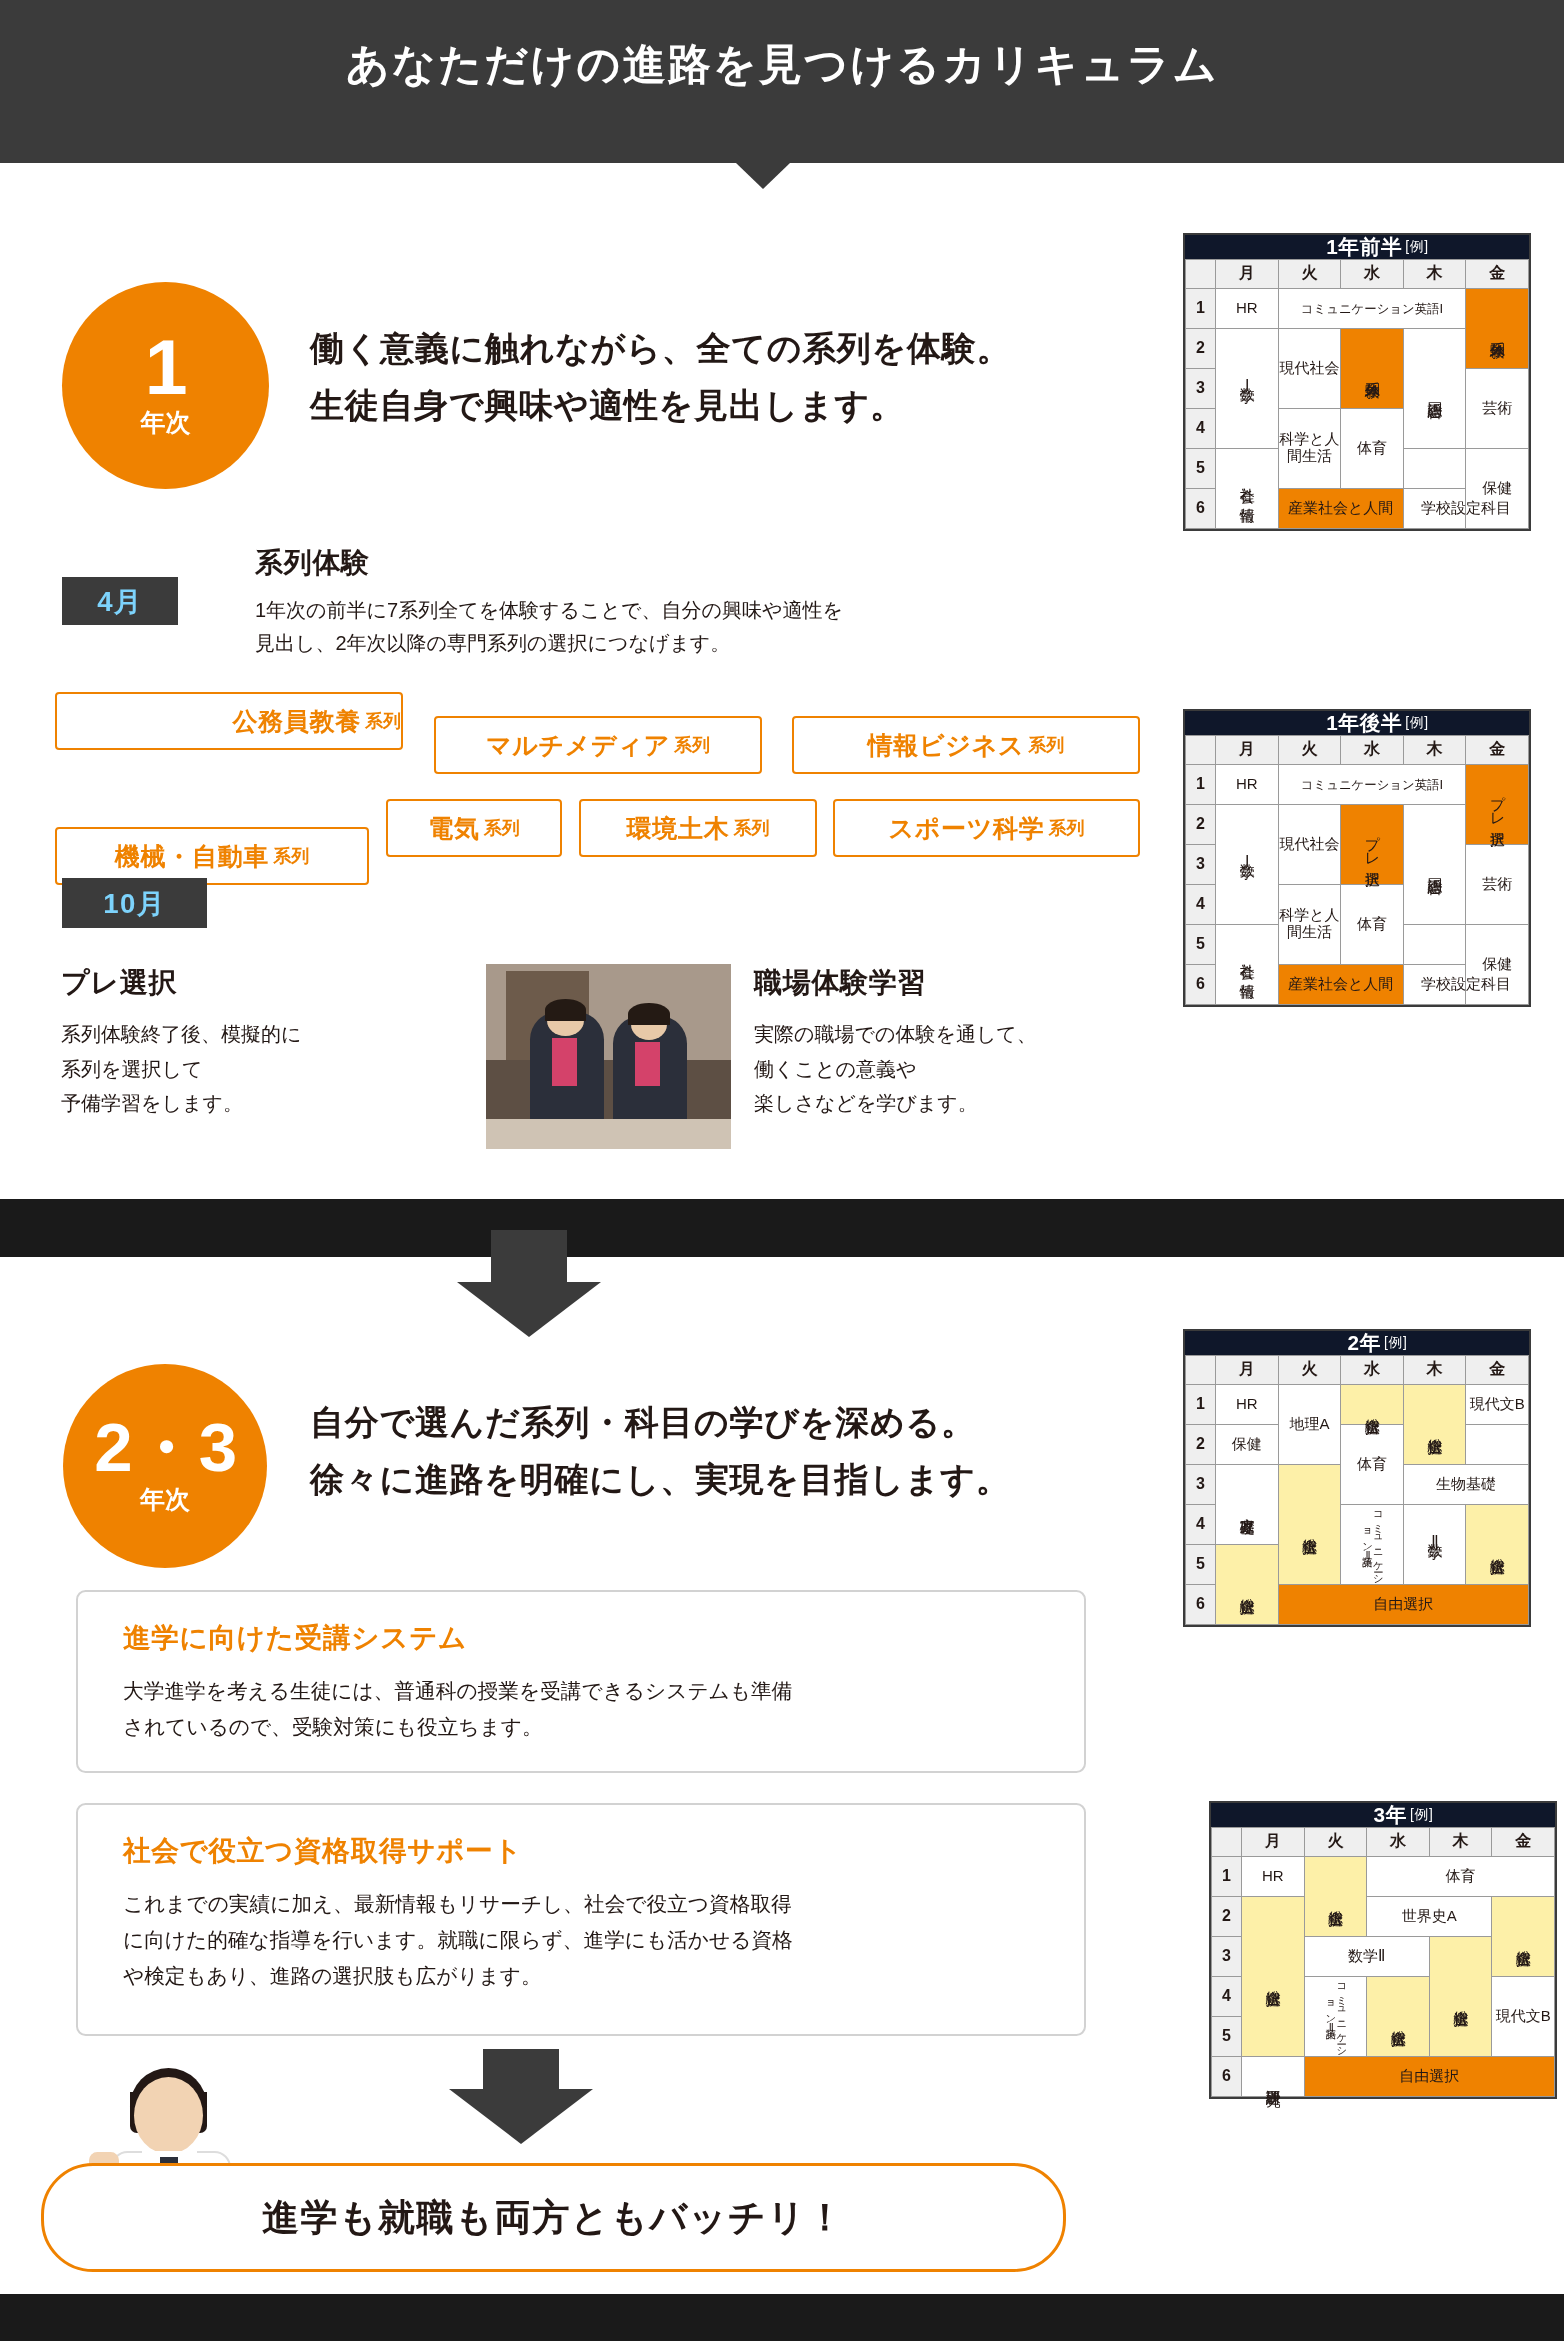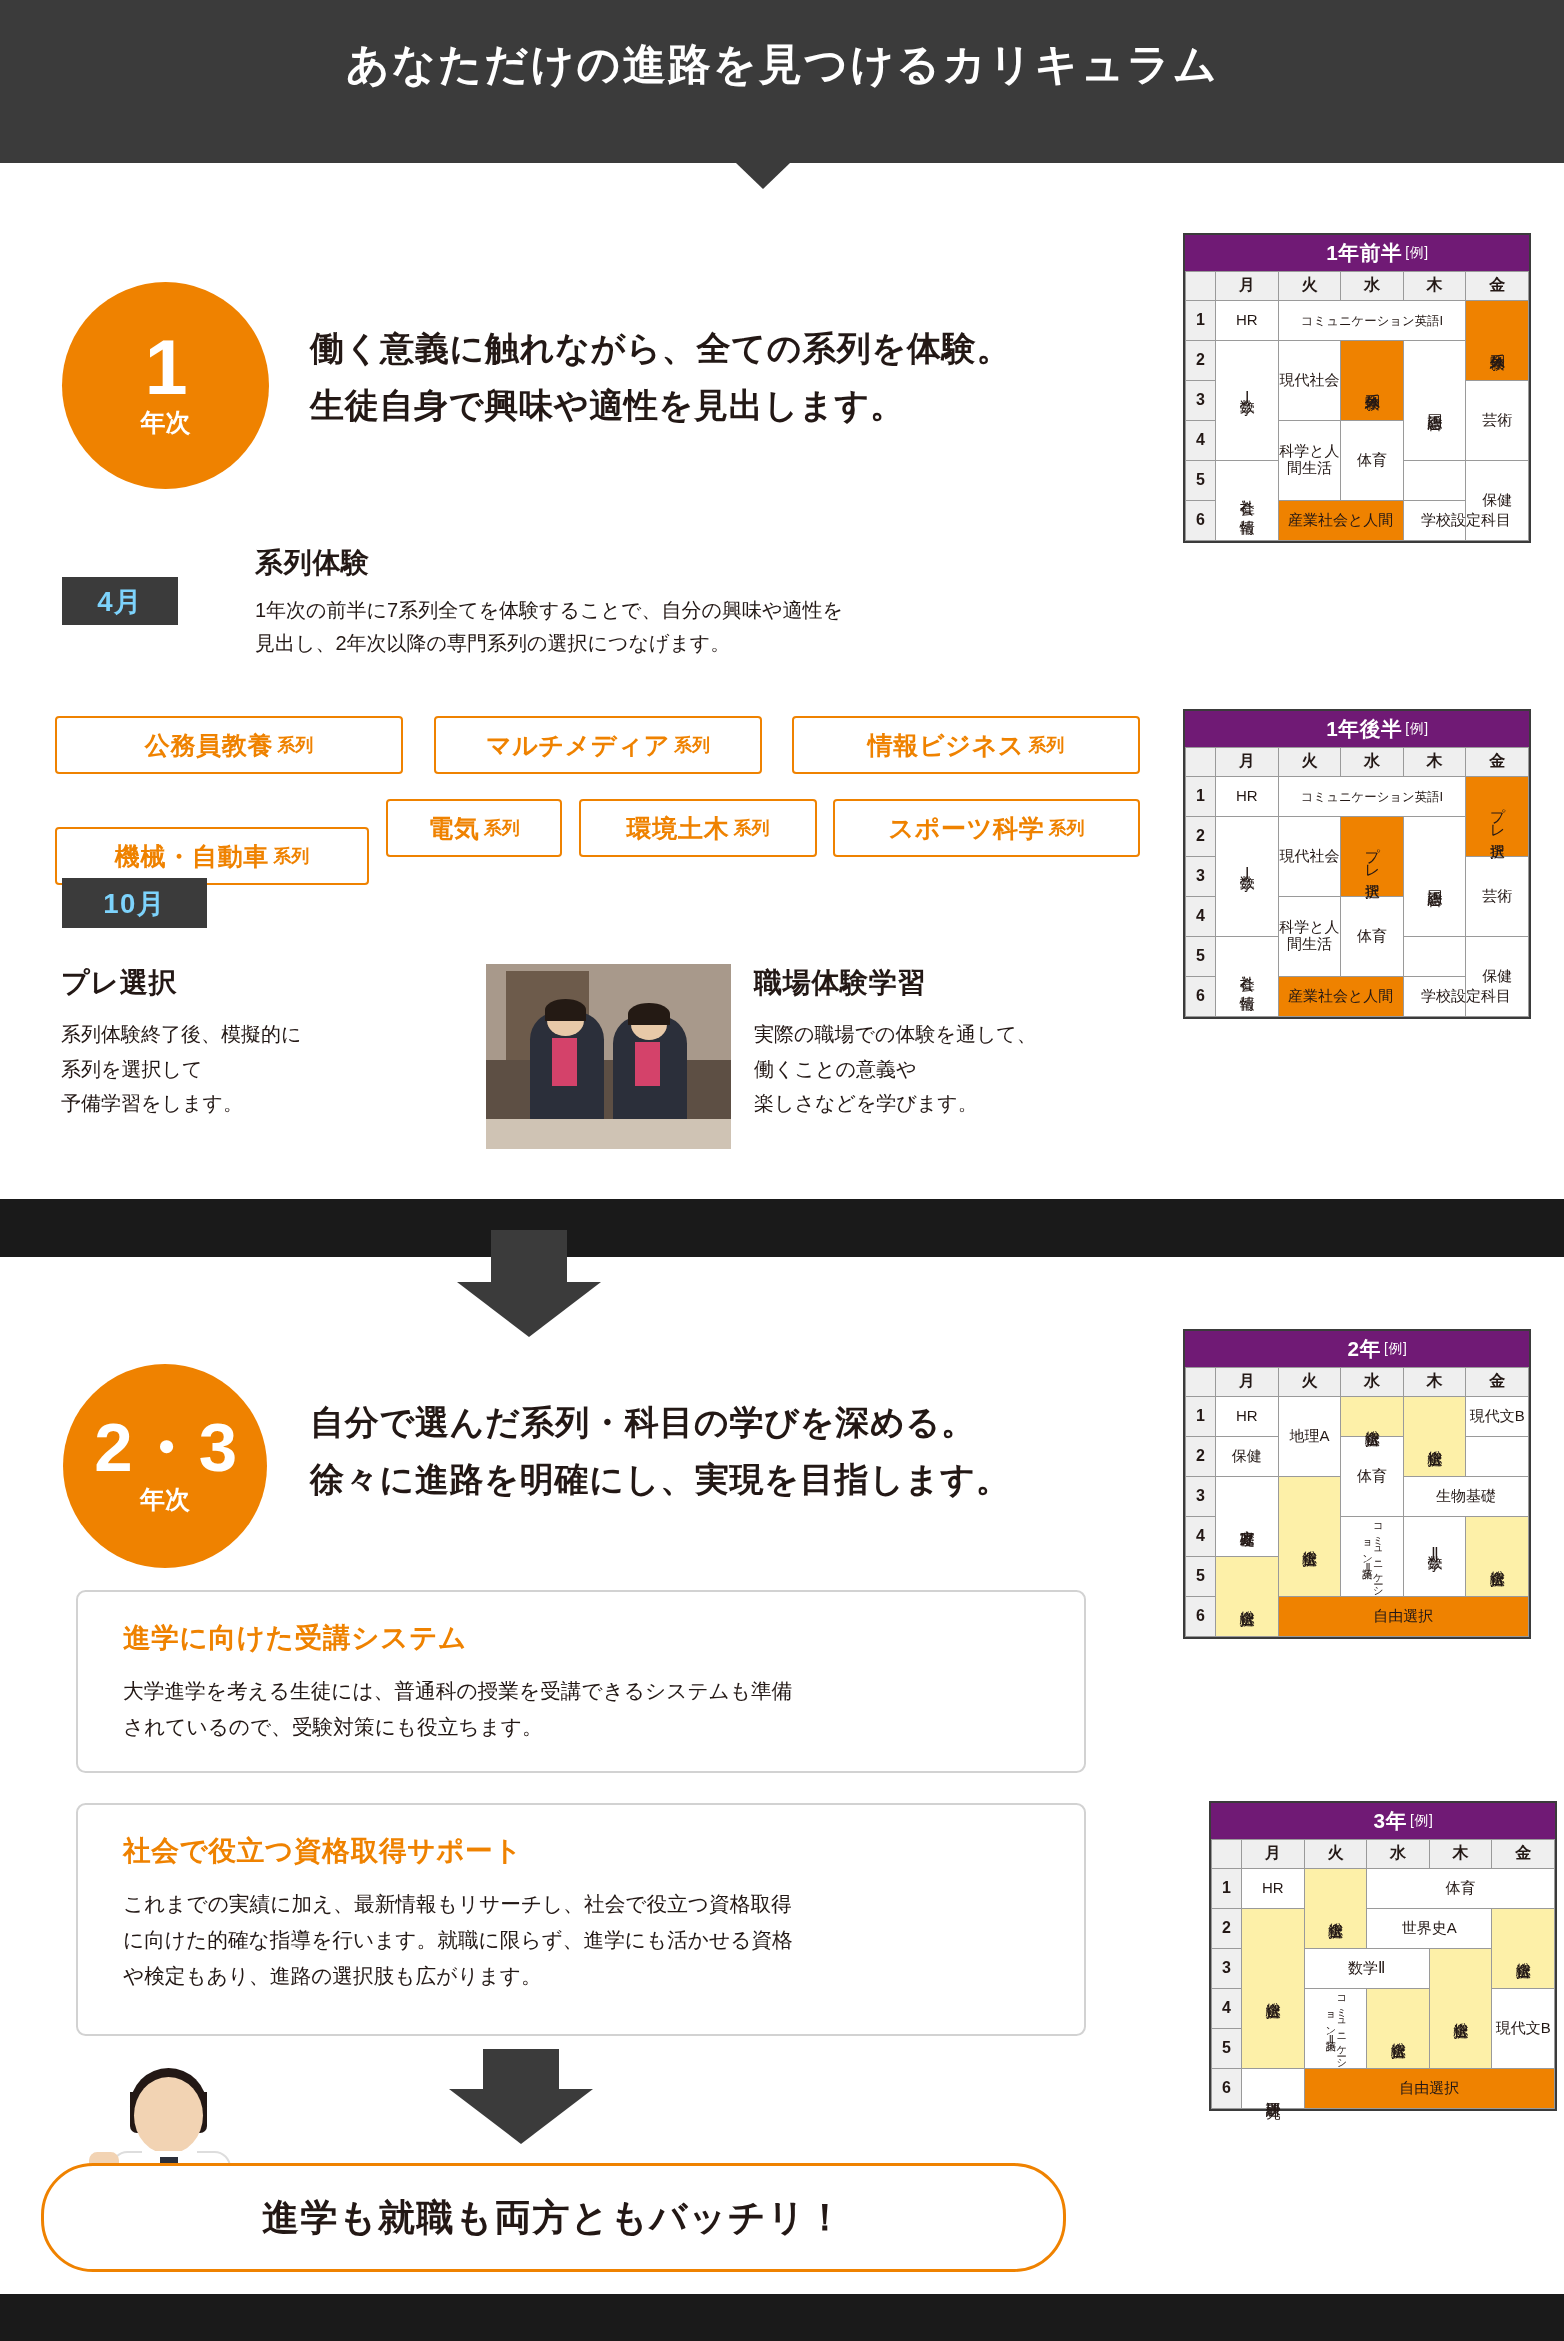--- a/index.html
+++ b/index.html
@@ -116,21 +116,21 @@
   .student .tie{position:absolute;left:77px;top:101px;width:18px;height:51px;background:#2b2f3a;}
   .student .collar{position:absolute;left:59px;top:95px;width:55px;height:18px;background:#fff;border-bottom:2.1px solid #ccc;}
   .student .arm{position:absolute;left:8.3px;top:109px;width:32px;height:58px;background:#ffffff;border:2.1px solid #ddd;border-radius:12.4px;transform:rotate(-18deg);}
   .student .fist{position:absolute;left:5.5px;top:96px;width:30px;height:27.6px;background:#f2d3b3;border-radius:8.3px;}
 
   
   .tt{
     position:absolute;background:#ffffff;border:2.8px solid #3b3b3b;
   }
   .tt-title{
-    height:36px;background:#701a75;color:#fff;display:flex;align-items:center;justify-content:center;
+    height:24px;background:#0f172a;color:#fff;display:flex;align-items:center;justify-content:center;
     font-size:20.7px;font-weight:bold;letter-spacing:0.7px;padding-left:41px;
   }
   .tt-title .ex{font-size:13.8px;margin-left:2.8px;font-weight:normal;}
   .tt table{border-collapse:collapse;width:100%;table-layout:fixed;}
   .tt td,.tt th{
     border:0.7px solid #9a9a9a;text-align:center;vertical-align:middle;
     font-size:15px;color:#231815;font-weight:normal;padding:0;
   }
   .tt th{background:#efefef;height:27.6px;font-size:16px;font-weight:bold;}
   .tt td.rowno{background:#efefef;width:29px;font-weight:bold;font-size:16px;}
@@ -158,21 +158,21 @@
 
   <div class="lead" style="left:310px;top:324px;">働く意義に触れながら、全ての系列を体験。</div>
   <div class="lead" style="left:310px;top:381px;">生徒自身で興味や適性を見出します。</div>
 
   <div class="month-chip" style="left:62px;top:577px;width:116px;height:48px;">4月</div>
 
   <div class="sub-head" style="left:255px;top:544px;">系列体験</div>
   <div class="body-text" style="left:255px;top:594px;">1年次の前半に7系列全てを体験することで、自分の興味や適性を</div>
   <div class="body-text" style="left:255px;top:627px;">見出し、2年次以降の専門系列の選択につなげます。</div>
 
-  <div class="tag" style="left:55px;top:716px;width:344px;height:54px;">
+  <div class="tag" style="left:55px;top:692px;width:344px;height:54px;justify-content:flex-end;">
     <span class="big">公務員教養</span>
     <span class="small">系列</span>
   </div>
   <div class="tag" style="left:434px;top:716px;width:324px;height:54px;">
     <span class="big">マルチメディア</span>
     <span class="small">系列</span>
   </div>
   <div class="tag" style="left:792px;top:716px;width:344px;height:54px;">
     <span class="big">情報ビジネス</span>
     <span class="small">系列</span>

